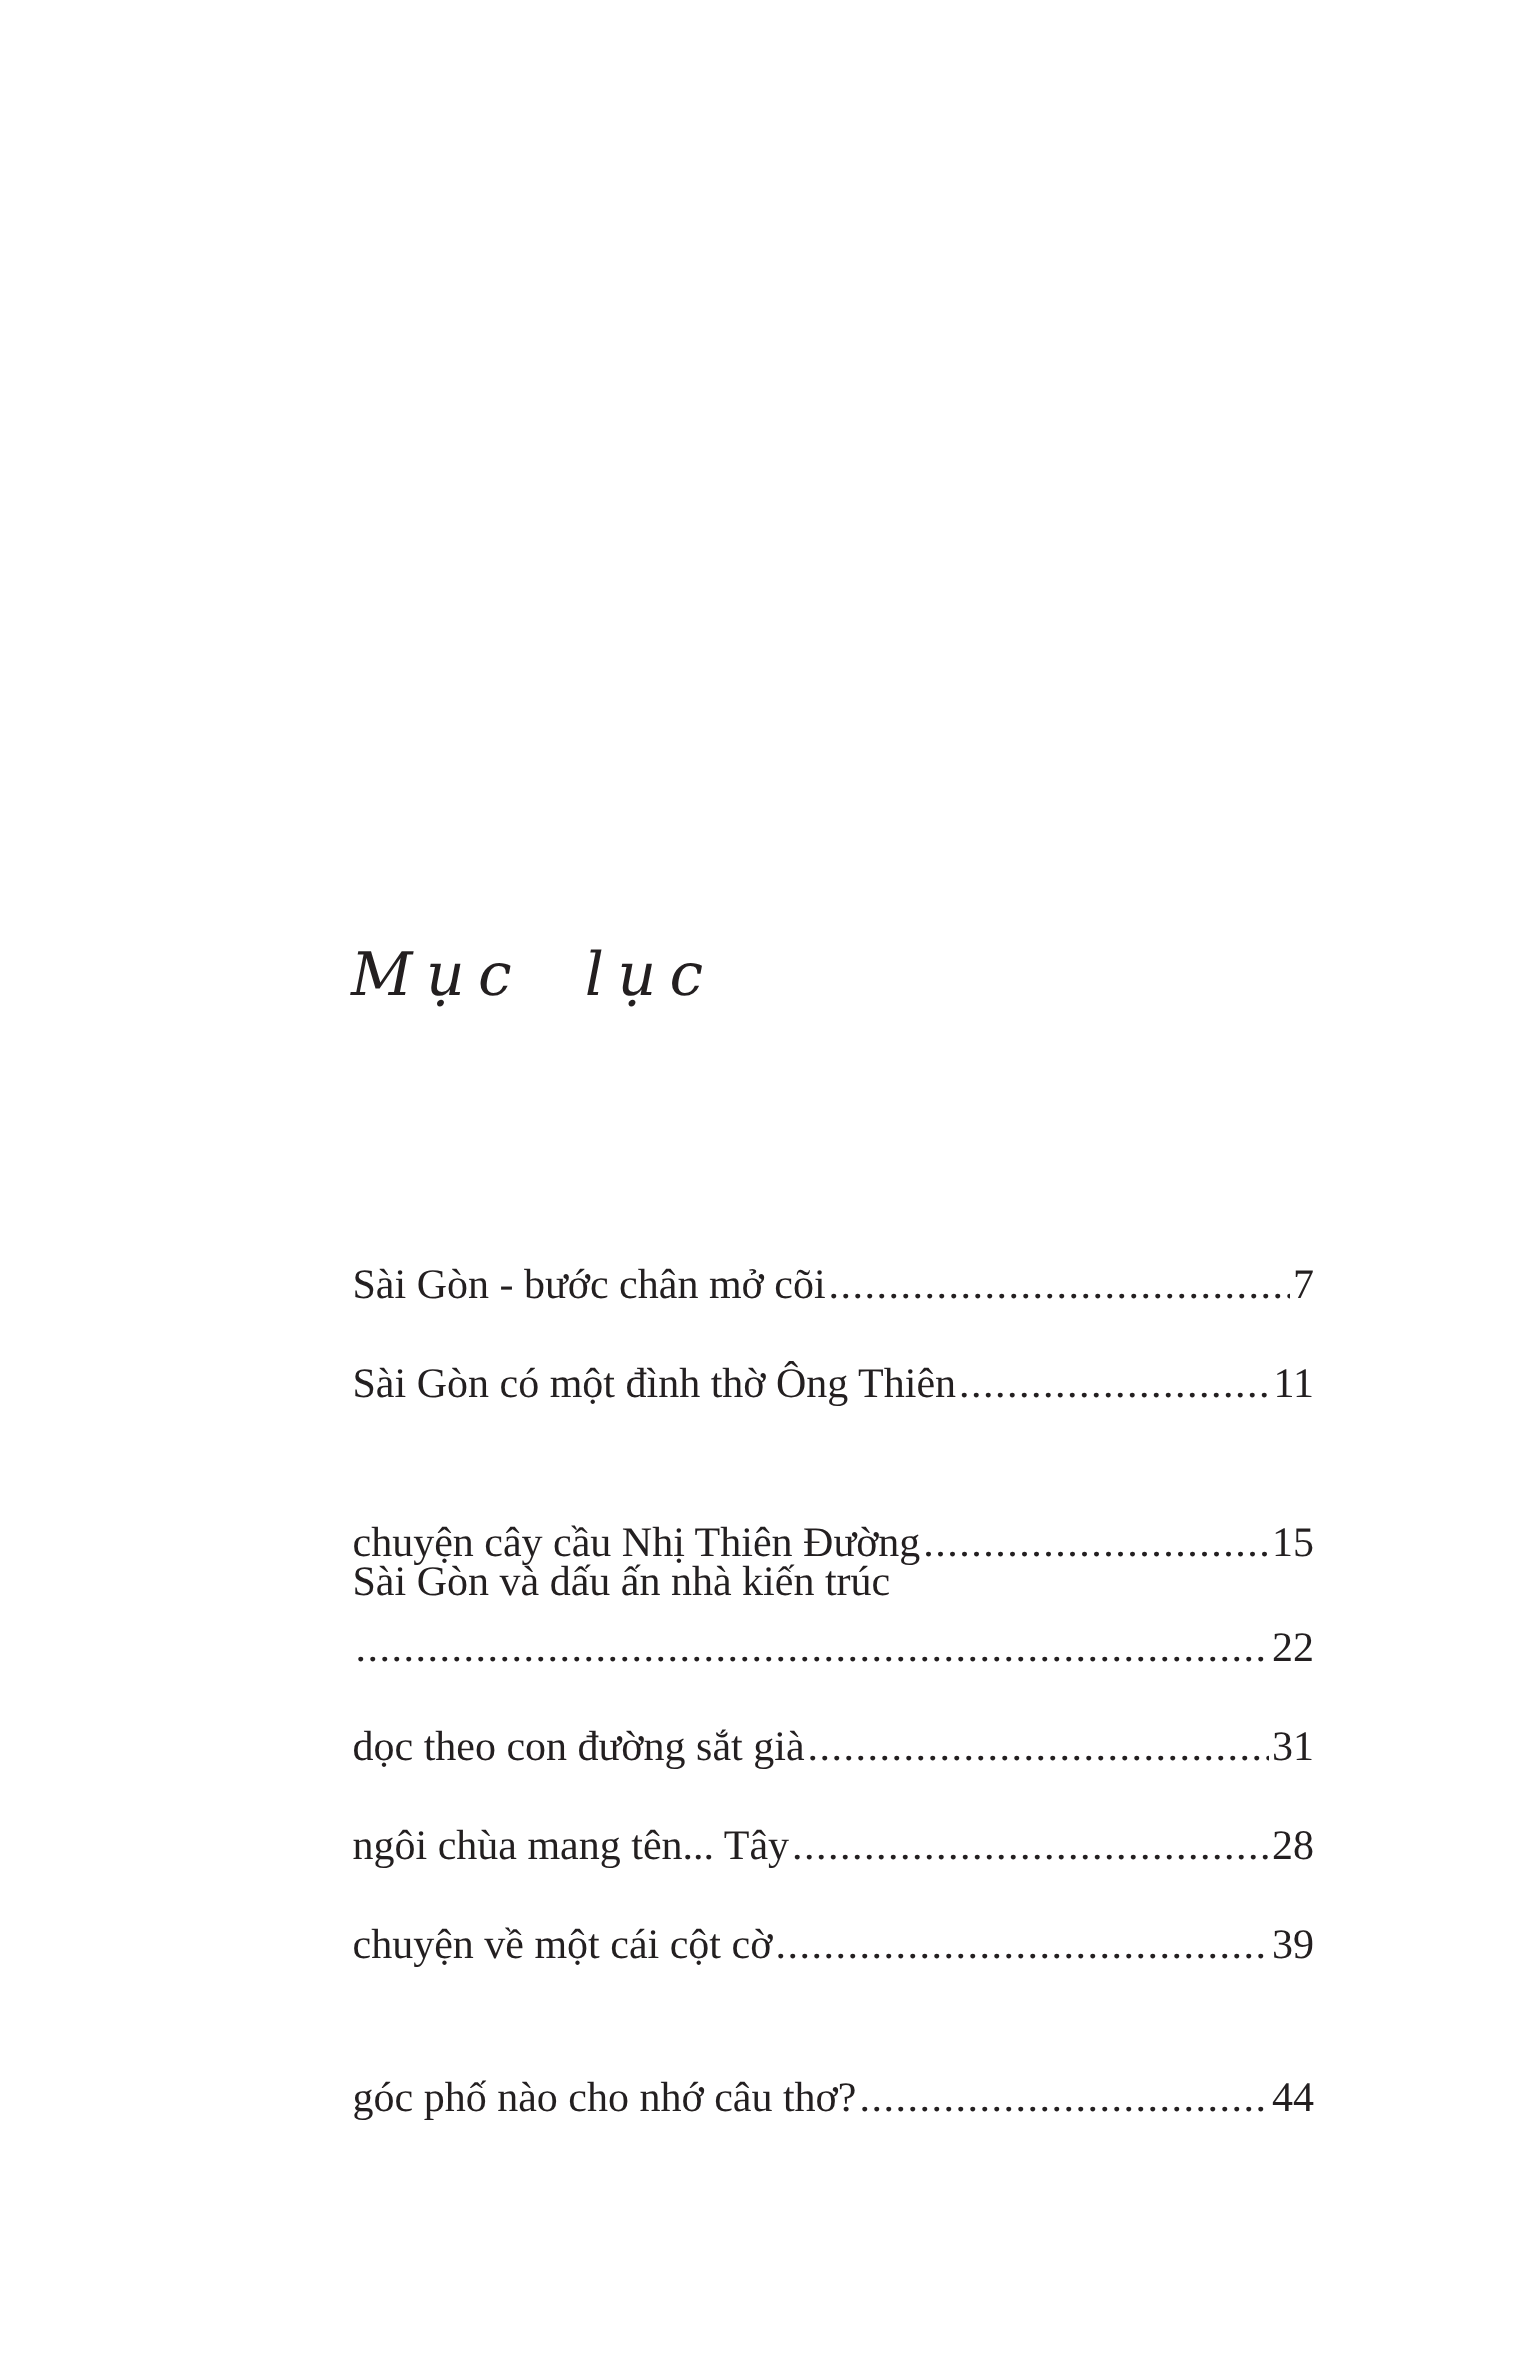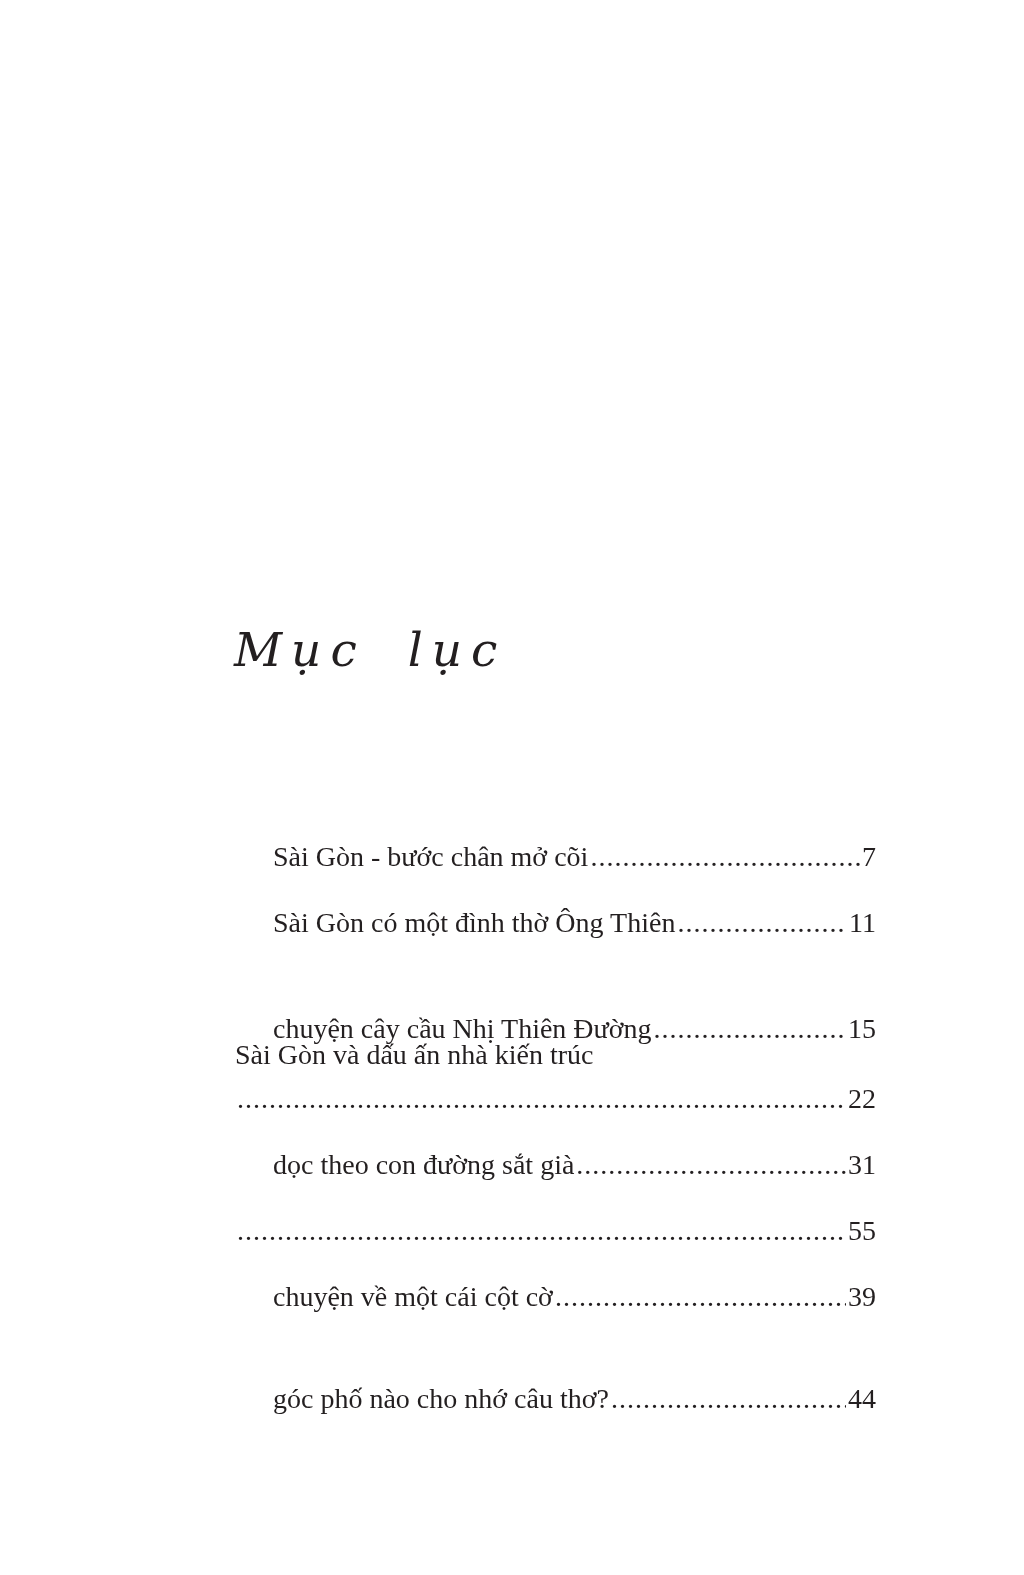--- a/index.html
+++ b/index.html
@@ -5,37 +5,37 @@
   html, body { margin: 0; padding: 0; background: #ffffff; }
   body {
     width: 1024px; height: 1575px; position: relative; overflow: hidden;
     font-family: "DejaVu Serif", "Liberation Serif", serif;
     color: #231f20;
   }
   .title {
     position: absolute; left: 234px; top: 622px;
     font-family: "DejaVu Serif", serif;
     font-style: italic;
-    font-size: 47px;
+    font-size: 40px;
     letter-spacing: 9px;
     word-spacing: 18px;
     line-height: 56px;
     margin: 0; font-weight: normal;
   }
   .toc {
     position: absolute; left: 235px; top: 0; width: 641px;
     font-family: "Liberation Serif", serif;
     font-size: 28px;
   }
   .entry {
     position: absolute; left: 0; width: 641px;
     display: flex; align-items: baseline;
     line-height: 34px; white-space: nowrap;
   }
-  .entry .label { flex: 0 0 auto; margin-left: 38px; }
+  .entry .label { flex: 0 0 auto; }
   .entry .leader {
     flex: 1 1 auto; overflow: hidden; margin: 0 2px;
     letter-spacing: 1px;
   }
   .entry .leader::before {
     content: "................................................................................................................................................";
   }
   .entry .page { flex: 0 0 auto; }
   .line1 {
     position: absolute; left: 0; line-height: 34px; white-space: nowrap; text-align: center;
@@ -72,22 +72,23 @@
     <span class="page">22</span>
   </div>
 
   <div class="entry" style="top:1148px">
     <span class="label">dọc theo con đường sắt già</span>
     <span class="leader"></span>
     <span class="page">31</span>
   </div>
 
   <div class="entry" style="top:1214px">
+    <span class="label">ngôi chùa mang tên... Tây</span>
     <span class="leader"></span>
-    <span class="page">55</span>
+    <span class="page">28</span>
   </div>
 
   <div class="entry" style="top:1280px">
     <span class="label">chuyện về một cái cột cờ</span>
     <span class="leader"></span>
     <span class="page">39</span>
   </div>
 
   <div class="entry" style="top:1382px">
     <span class="label">góc phố nào cho nhớ câu thơ?</span>

